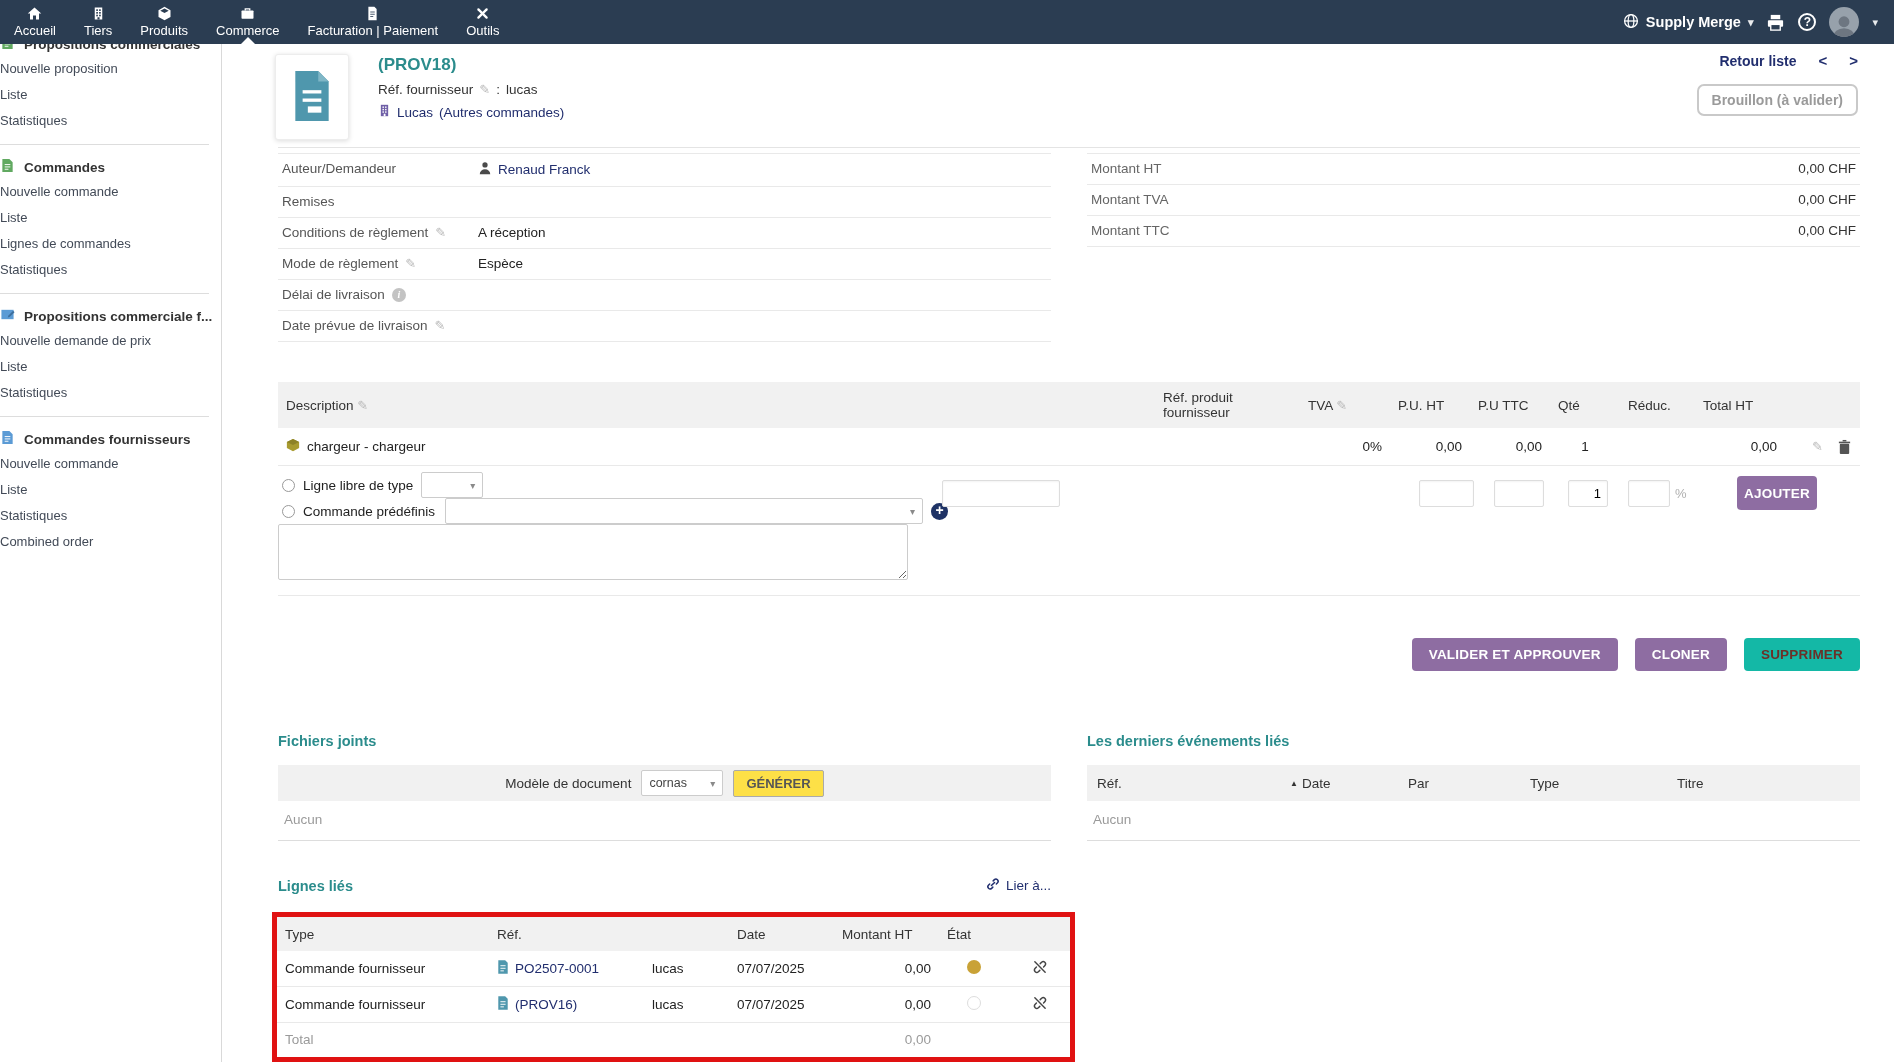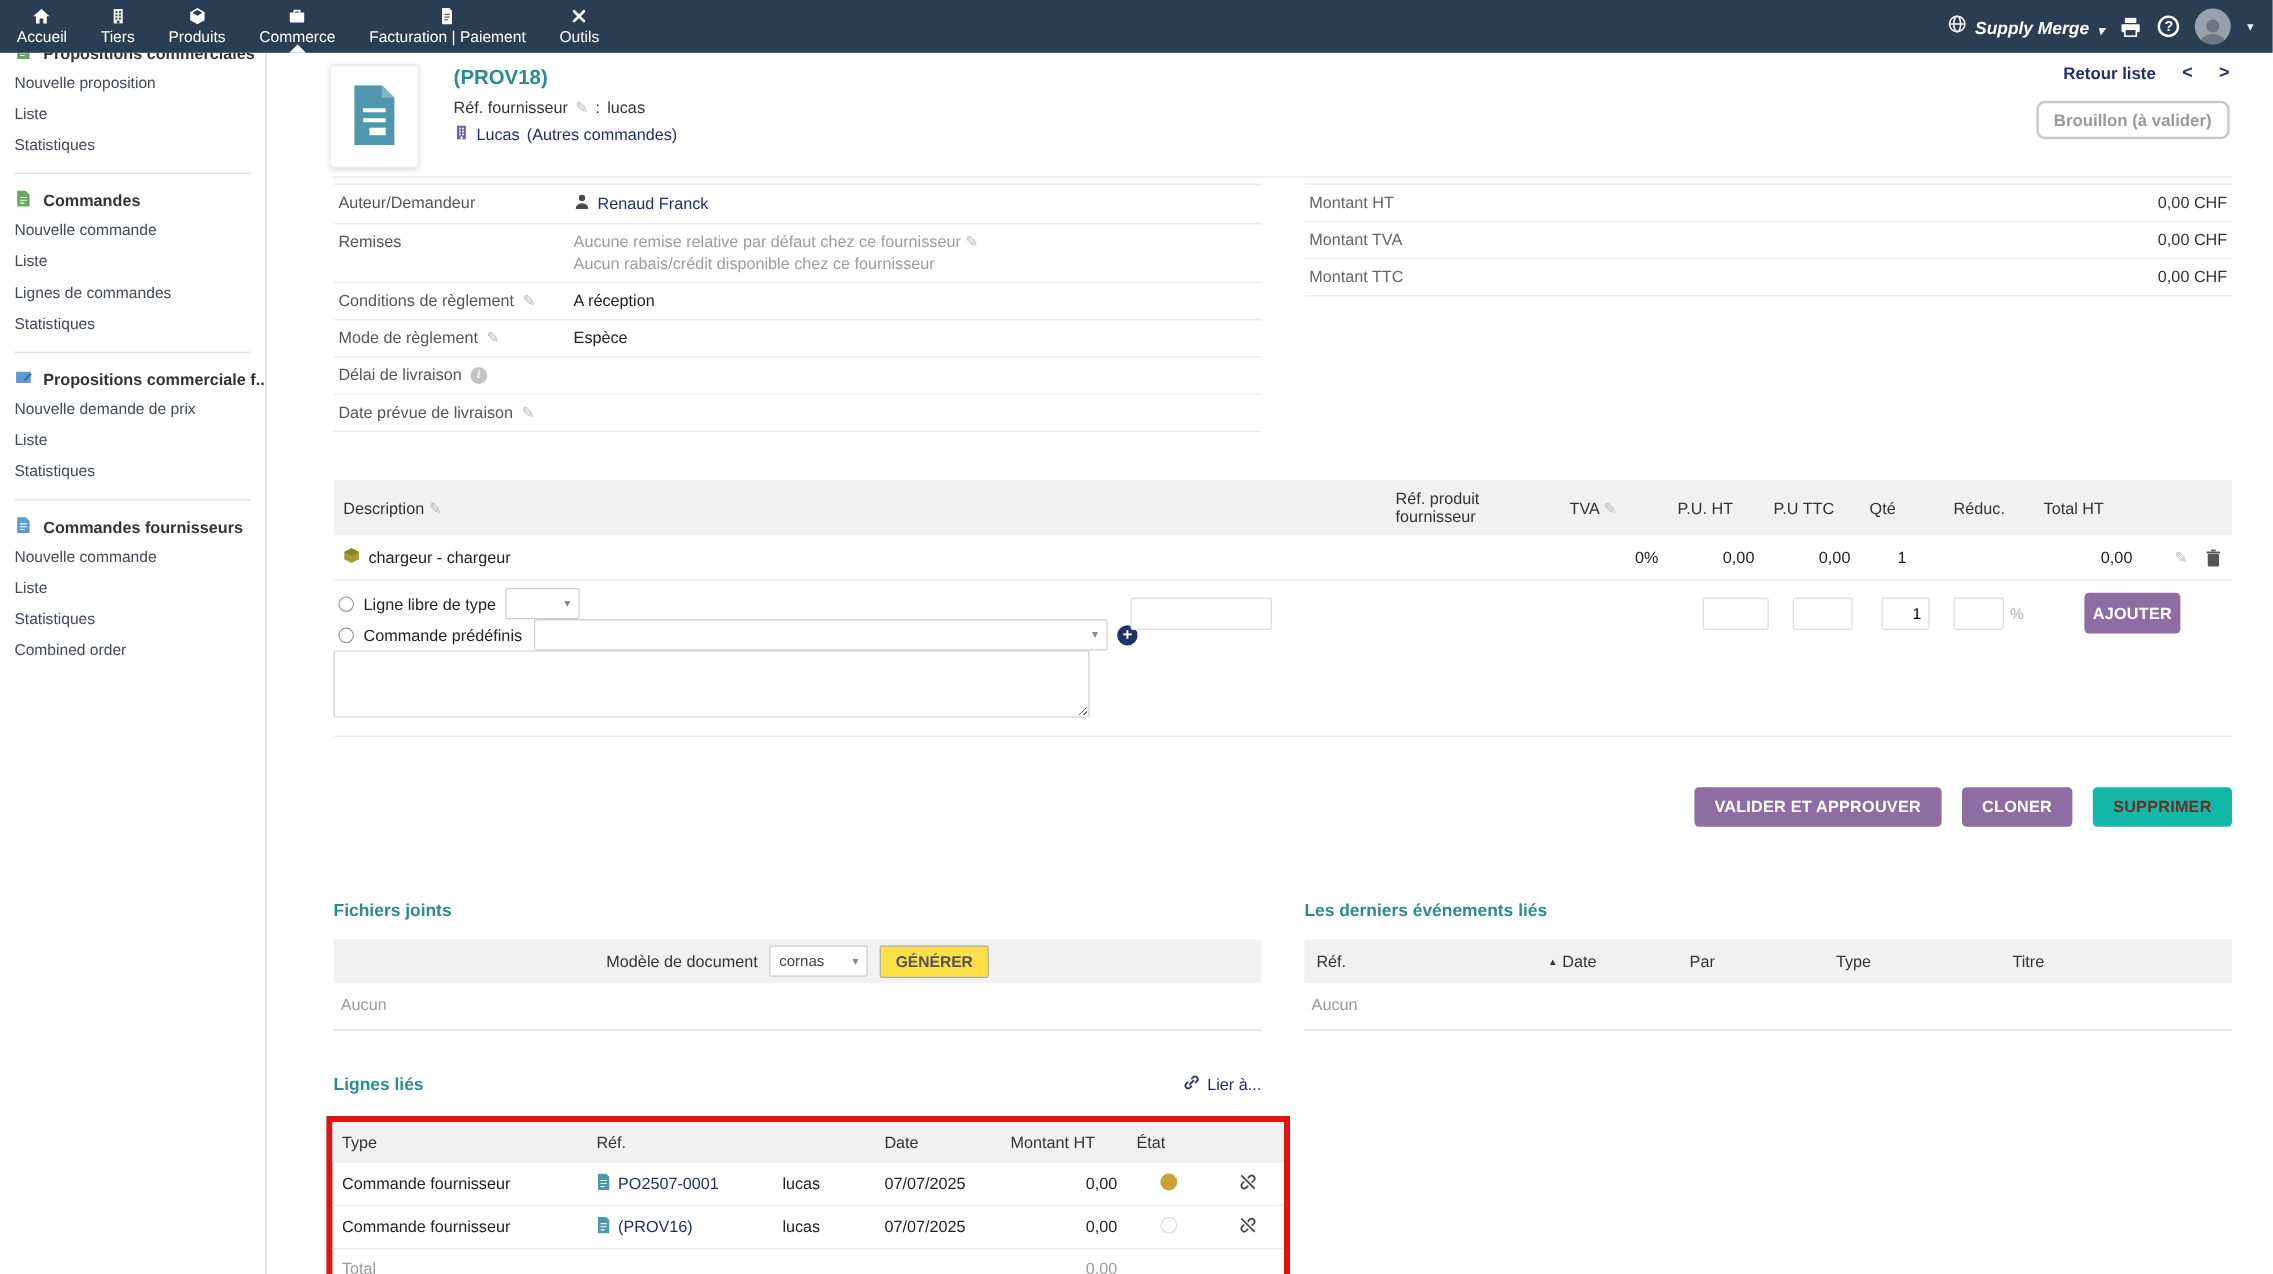--- a/index.html
+++ b/index.html
@@ -8,26 +8,26 @@
     width:1894px; height:1062px; position:relative; overflow:hidden;
     background:#fff; color:#333;
     font-family:"Liberation Sans", sans-serif; font-size:13.5px;
   }
   
   .navbar { position:absolute; top:0; left:0; right:0; height:44px; background:#2b3d52; display:flex; align-items:stretch; z-index:50; }
   .nav-item { position:relative; display:flex; flex-direction:column; align-items:center; justify-content:center; gap:2px; padding:0 14px; color:#fff; font-size:13px; cursor:pointer; white-space:nowrap; }
   .nav-item svg { height:15px; width:17px; display:block; }
   .nav-caret { position:absolute; bottom:0; left:50%; margin-left:-7px; width:0; height:0; border-left:7px solid transparent; border-right:7px solid transparent; border-bottom:7px solid #fff; }
   .nav-right { margin-left:auto; display:flex; align-items:center; gap:13px; padding-right:16px; color:#fff; }
-  .brand { display:flex; align-items:flex-end; gap:7px; font-weight:bold; font-size:14.5px;font-style:italic; }
+  .brand { display:flex; align-items:center; gap:7px; font-weight:bold; font-size:14.5px; }
   .chev-dn { font-size:11px; opacity:.9; }
   .help-circle { width:18px; height:18px; border:2px solid #fff; border-radius:50%; color:#fff; font-weight:bold; font-size:12px; display:flex; align-items:center; justify-content:center; }
   .avatar { width:30px; height:30px; border-radius:50%; background:#97a1ab; overflow:hidden; display:flex; align-items:flex-end; justify-content:center; }
   
-  .sidebar { position:absolute; top:44px; left:0; width:222px; bottom:0; background:#fff; border-right:1px solid #d9d9d9; overflow:hidden; padding-left:12px; }
+  .sidebar { position:absolute; top:44px; left:0; width:222px; bottom:0; background:#fff; border-right:1px solid #d9d9d9; overflow:hidden; }
   .side-title { display:flex; align-items:center; gap:9px; font-weight:bold; font-size:13.5px; color:#333; margin:13px 0 3px; white-space:nowrap; }
   .side-title.clipped { margin-top:-9px; }
   .side-title svg { width:15px; height:15px; flex-shrink:0; }
   .side-link { display:block; font-size:13px; color:#424a57; padding:5px 0 6px; cursor:pointer; text-decoration:none; }
   .side-divider { border-top:1px solid #ddd; margin:10px 12px 10px 0; }
   
   .main { position:absolute; top:44px; left:223px; right:0; bottom:0; padding:0 34px 0 55px; }
   
   .fiche-head { position:relative; height:104px; border-bottom:1px solid #e4e4e4; }
   .icon-card { position:absolute; left:-3px; top:10px; width:74px; height:86px; background:#fff; border:1px solid #ededed; border-radius:3px; box-shadow:0 1px 5px rgba(0,0,0,.14); display:flex; align-items:center; justify-content:center; }
@@ -331,24 +331,20 @@
                 <circle cx="8" cy="4.5" r="3"></circle>
                 <path d="M2 15 a6 5.5 0 0 1 12 0 Z"></path>
               </svg></span>
           <a class="navy-link">Renaud Franck</a>
         </div>
       </div>
       <div class="frow">
         <div class="flabel">
             <span>Remises</span>
           </div>
-        <div class="fvalue" style="display:block;">
-          <div class="muted"><span>Aucune remise relative par défaut chez ce fournisseur</span> <span class="pencil">✎</span></div>
-          <div class="muted" style="margin-top:3px;"><span>Aucun rabais/crédit disponible chez ce fournisseur</span></div>
-        </div>
       </div>
       <div class="frow">
         <div class="flabel">
             <span>Conditions de règlement</span>
             <span class="pencil">✎</span>
           </div>
         <div class="fvalue">
             <span>A réception</span>
           </div>
       </div>

